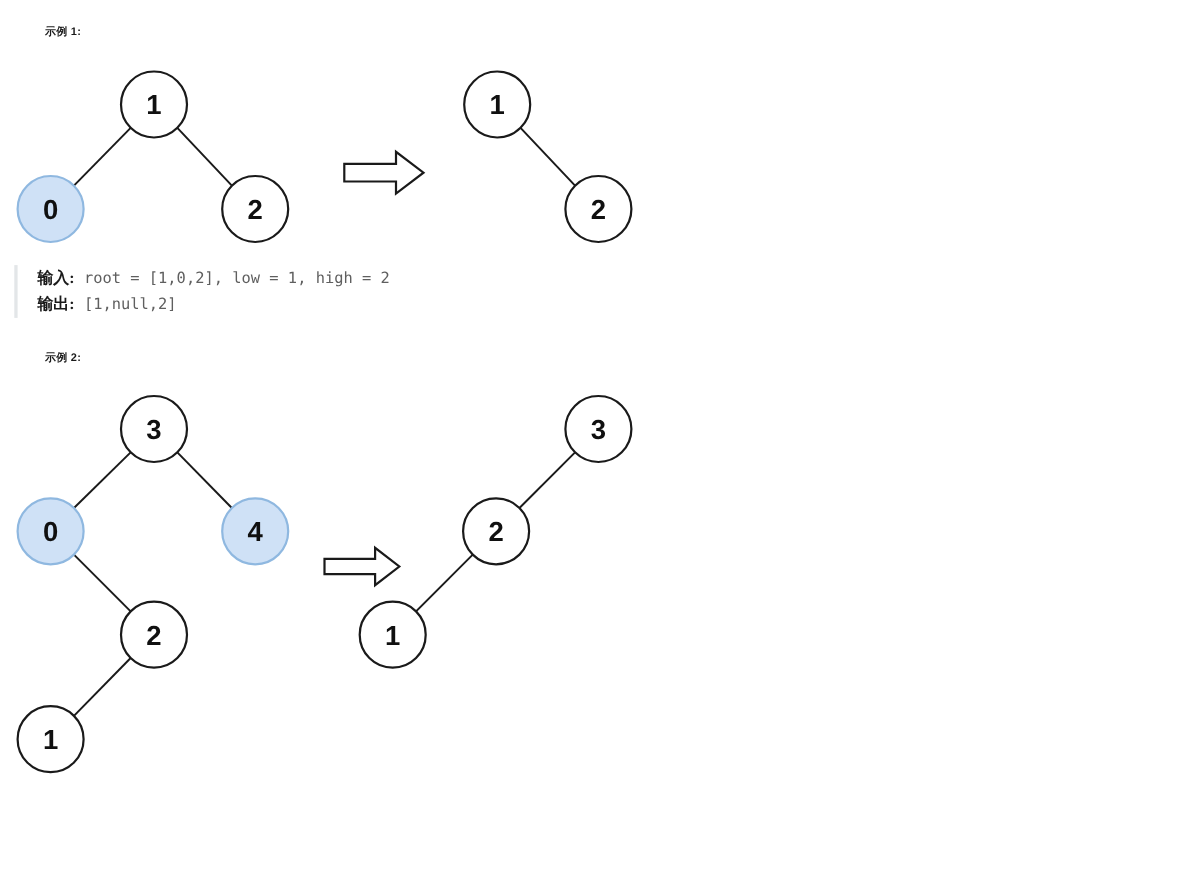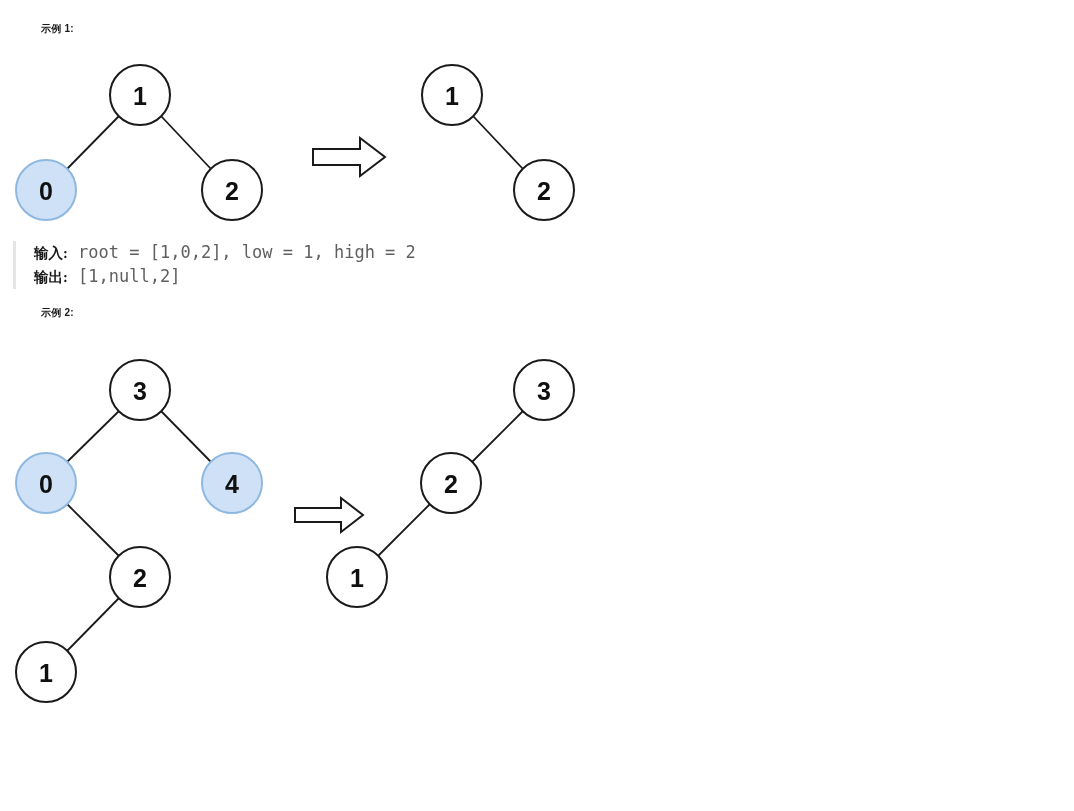--- a/index.html
+++ b/index.html
@@ -50,21 +50,21 @@
   }
   .qlabel {
     font-family: Liberation Serif, serif;
     font-weight: bold;
     color: #1a1a1a;
     font-size: 14.5px;
   }
   .qcode {
     font-family: "DejaVu Sans Mono", monospace;
     color: #5f5f5f;
-    font-size: 17px;
+    font-size: 14px;
   }
   svg { display: block; overflow: visible; }
   .node-circle {
     fill: #ffffff;
     stroke: #1a1a1a;
     stroke-width: 2;
   }
   .node-circle.highlight {
     fill: #cfe1f6;
     stroke: #8fb8e0;
@@ -137,21 +137,21 @@
         </g>
       </g>
     </svg>
   </div>
 
   <div class="quote-block" style="top:241px; width:700px;">
     <div class="quote-line"><span class="qlabel">输入:</span><span class="qcode"> root = [1,0,2], low = 1, high = 2</span></div>
     <div class="quote-line"><span class="qlabel">输出:</span><span class="qcode"> [1,null,2]</span></div>
   </div>
 
-  <div class="example-heading" style="top:306px;">示例 2:</div>
+  <div class="example-heading" style="top:318px;">示例 2:</div>
 
   <div class="figure" style="top:350px; left:0; width:640px; height:360px;">
     <svg width="640" height="360" viewBox="0 0 640 360">
 
       <g>
         <line class="edge" x1="119" y1="61" x2="67" y2="112"></line>
         <line class="edge" x1="161" y1="61" x2="211" y2="112"></line>
         <line class="edge" x1="67" y1="154" x2="119" y2="206"></line>
         <line class="edge" x1="119" y1="248" x2="67" y2="301"></line>
       </g>

